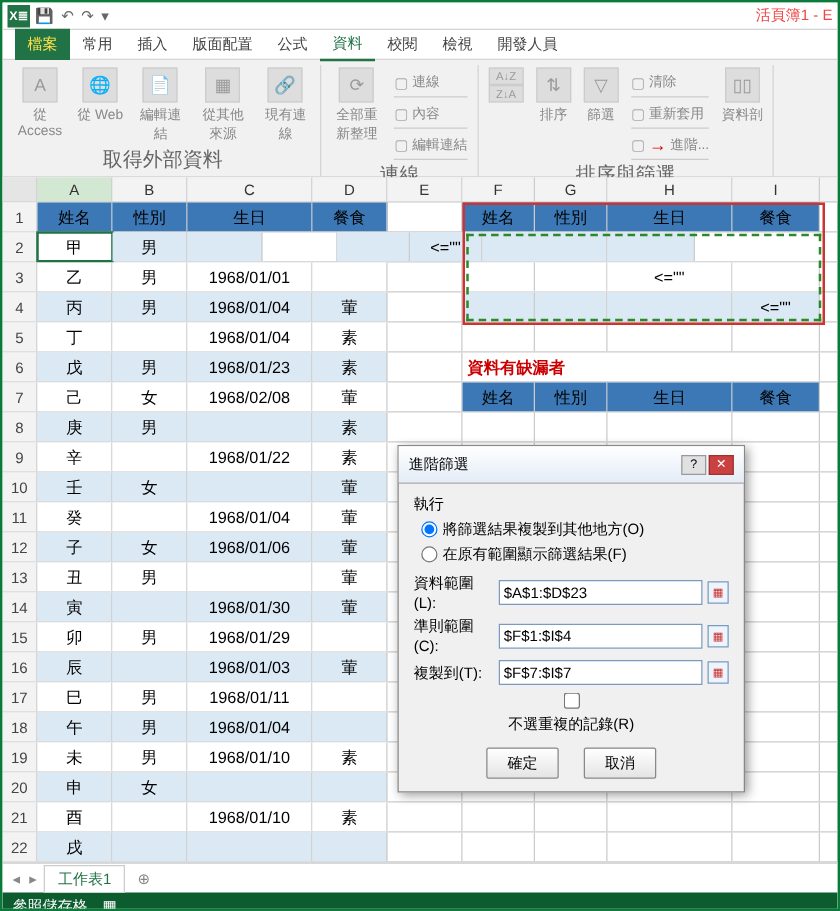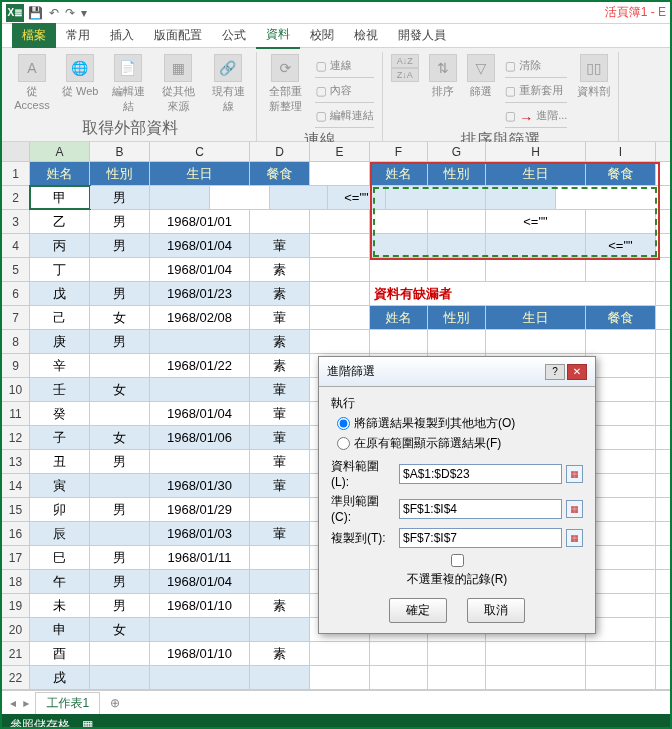--- a/index.html
+++ b/index.html
@@ -25,21 +25,21 @@
 .sheet { position: relative; }
 .colhdrs { display: flex; height: 20px; background: #f3f3f3; border-bottom: 1px solid #ccc; }
 .rowhdr-corner { width: 28px; background: #e5e5e5; border-right: 1px solid #ccc; }
 .colhdr { border-right: 1px solid #ccc; text-align: center; line-height: 20px; font-size: 12px; color: #333; background:#f3f3f3;}
 .colhdr.sel { background: #d3e8d3; }
 .row { display: flex; height: 24px; border-bottom: 1px solid #ccc; }
 .rowhdr { width: 28px; background: #f3f3f3; border-right: 1px solid #ccc; text-align: center; line-height: 24px; font-size: 12px; color: #444; }
 .cell { border-right: 1px solid #ccc; line-height: 24px; font-size: 13px; padding: 0 4px; white-space: nowrap; overflow: hidden; }
 .cA{width:60px;text-align:center;} .cB{width:60px;text-align:center;} .cC{width:100px;text-align:center;} .cD{width:60px;text-align:center;}
 .cE{width:60px;} .cF{width:58px;} .cG{width:58px;} .cH{width:100px;} .cI{width:70px;}
-.thdr { background: #3b78b5; color: #fef9c3; font-weight: normal; text-align:center;}
+.thdr { background: #3b78b5; color: #000000; font-weight: normal; text-align:center;}
 .band0 { background: #dbe9f4; }
 .band1 { background: #fff; }
 .redtext { color: #c00; font-weight: bold; font-size:13px;}
 .selcell { outline: 2px solid #217346; outline-offset:-1px; background:#fff;}
 .critbox { position:absolute; border: 2px solid #c33; z-index:5; pointer-events:none;}
 .critinner { position:absolute; border: 2px dashed #2a8a2a; z-index:6; pointer-events:none;}
 .dialog { position: absolute; top: 356px; left: 318px; width: 278px; background: #f0f0f0; border: 1px solid #888; box-shadow: 2px 2px 8px rgba(0,0,0,0.4); z-index: 100; }
 .dialog .dtitle { background: linear-gradient(#fff,#e4ecf7); padding: 6px 8px; font-size: 12px; display: flex; align-items: center; justify-content:space-between; border-bottom:1px solid #aaa;}
 .dialog .dtitle .controls { display:flex; gap:2px;}
 .dialog .dtitle .controls span { width:20px; height:16px; background:#e1e1e1; border:1px solid #999; text-align:center; line-height:14px; font-size:10px;}

